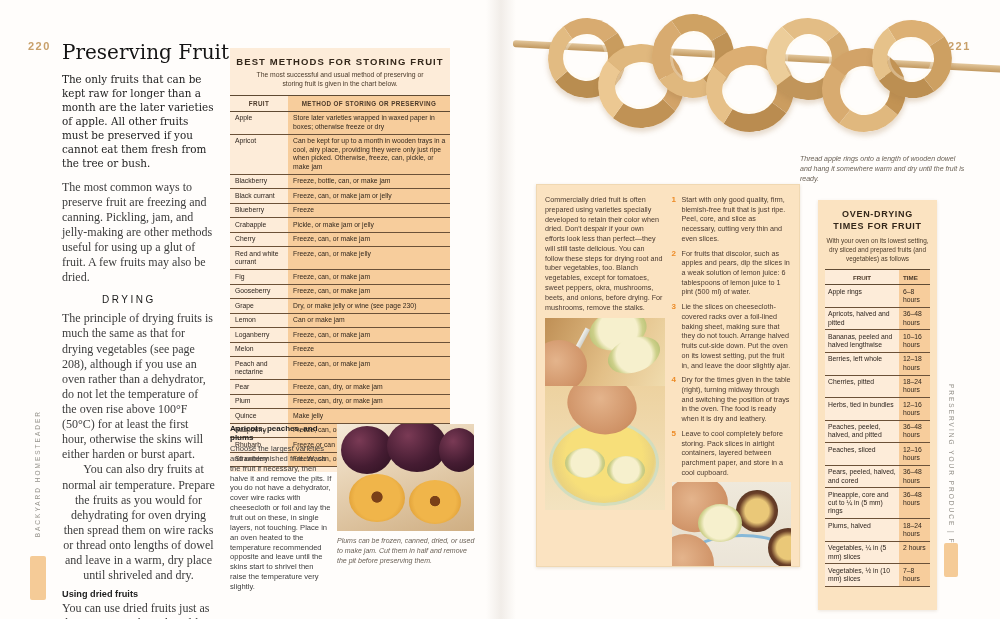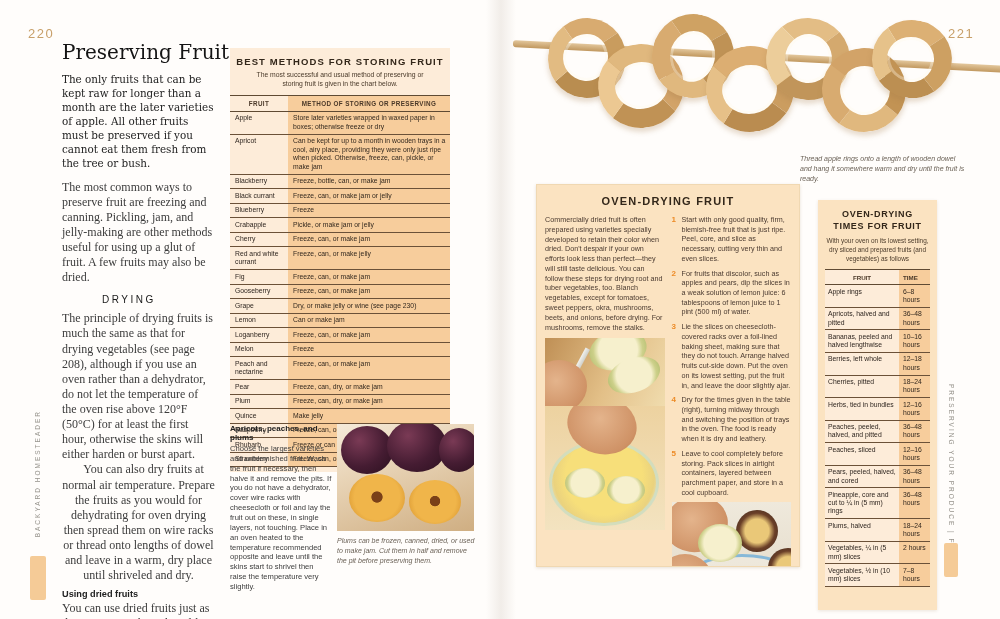--- a/index.html
+++ b/index.html
@@ -5,21 +5,21 @@
   :root{
     --panel-tan:#fbe3c1; --column-light:#fdecd9; --column-dark:#f7cd9c;
     --rule-brown:#5f4a33; --accent-orange:#ed8b26; --page-number:#c8a06a; --tab-tan:#f5cb97;
   }
   *{margin:0;padding:0;box-sizing:border-box;}
   html,body{width:1000px;height:619px;background:#fff;overflow:hidden;
     font-family:"Liberation Sans",sans-serif;color:#3a3a3a;}
   .spread{position:relative;width:1000px;height:619px;background:#fffdfb;}
   .gutter{position:absolute;left:486px;top:0;width:30px;height:619px;
     background:linear-gradient(90deg,rgba(120,95,70,0) 0%,rgba(120,95,70,.10) 50%,rgba(120,95,70,0) 100%);}
-  .pgnum{position:absolute;top:26px;font-size:13px;letter-spacing:1.5px;color:var(--page-number);font-weight:normal;}
+  .pgnum{position:absolute;top:40px;font-size:11px;letter-spacing:1.5px;color:var(--page-number);font-weight:bold;}
   .pgnum.left{left:28px;} .pgnum.right{left:948px;}
 
   
   .left-col{position:absolute;left:62px;top:40px;width:153px;}
   .left-col h1{font-family:"DejaVu Serif",serif;font-weight:500;font-size:20px;color:#141414;margin-bottom:9px;white-space:nowrap;}
   .intro{font-family:"DejaVu Serif",serif;font-size:10.4px;line-height:1.34;color:#222;margin-bottom:9px;}
   .body{font-size:12px;line-height:1.26;color:#3c3c3c;margin-bottom:7px;font-family:Liberation Serif, serif;}
   .subhead-caps{font-size:10px;letter-spacing:2.5px;color:#191919;margin:9px 0 6px;font-weight:500;padding-left:40px;}
   .subhead-bold{font-size:9.2px;font-weight:bold;color:#222;margin:4px 0 2px;}
   .indent{text-indent:10px;margin-bottom:0;text-align:center;}
@@ -109,21 +109,21 @@
 <div class="spread">
   <div class="gutter"></div>
 
   <div class="pgnum left">220</div>
 
   <div class="left-col">
     <h1>Preserving Fruit</h1>
     <p class="intro">The only fruits that can be kept raw for longer than a month are the later varieties of apple. All other fruits must be preserved if you cannot eat them fresh from the tree or bush.</p>
     <p class="body">The most common ways to preserve fruit are freezing and canning. Pickling, jam, and jelly-making are other methods useful for using up a glut of fruit. A few fruits may also be dried.</p>
     <div class="subhead-caps">DRYING</div>
-    <p class="body" style="margin-bottom:0;">The principle of drying fruits is much the same as that for drying vegetables (see page 208), although if you use an oven rather than a dehydrator, do not let the temperature of the oven rise above 120°F (50°C) for at least the first hour, otherwise the skins will either harden or burst apart.</p>
+    <p class="body" style="margin-bottom:0;">The principle of drying fruits is much the same as that for drying vegetables (see page 208), although if you use an oven rather than a dehydrator, do not let the temperature of the oven rise above 100°F (50°C) for at least the first hour, otherwise the skins will either harden or burst apart.</p>
     <p class="body indent" style="margin-bottom:6px;">You can also dry fruits at normal air temperature. Prepare the fruits as you would for dehydrating for oven drying then spread them on wire racks or thread onto lengths of dowel and leave in a warm, dry place until shriveled and dry.</p>
     <div class="subhead-bold">Using dried fruits</div>
     <p class="body">You can use dried fruits just as they are or snack on them like chips, but for cooking they are often brought back to a more moist state. Soak the fruit in water, with sugar added if you like, until the pieces are soft and ready to use.</p>
   </div>
 
   <div class="vtab lefts">BACKYARD HOMESTEADER</div>
   <div class="tabrect left"></div>
 
   <div class="st">
     <div class="st-title">BEST METHODS FOR STORING FRUIT</div>
@@ -241,21 +241,20 @@
     <div class="ring" style="left:93px;top:44px;width:86px;height:84px;border-width:18px 16px 19px 17px;border-color:#e0b87e #d2a368 #c09255 #ecc892;transform:rotate(-6deg);"></div>
     <div class="ring" style="left:147px;top:14px;width:82px;height:84px;border-width:17px 19px 16px 18px;border-color:#cfa263 #bf9255 #e0b87e #d8ab70;transform:rotate(12deg);"></div>
     <div class="ring" style="left:201px;top:46px;width:88px;height:86px;border-width:19px 17px 18px 16px;border-color:#dcae72 #cb9d60 #ba8c50 #e6c088;transform:rotate(-10deg);"></div>
     <div class="ring" style="left:261px;top:18px;width:84px;height:82px;border-width:16px 18px 17px 19px;border-color:#e3bd85 #d4a96e #c1955a #eccd9a;transform:rotate(5deg);"></div>
     <div class="ring" style="left:317px;top:48px;width:84px;height:84px;border-width:18px 16px 17px 18px;border-color:#d2a368 #c29354 #e0b87e #d8ab70;transform:rotate(-8deg);"></div>
     <div class="ring" style="left:367px;top:20px;width:80px;height:78px;border-width:17px 18px 16px 15px;border-color:#dcb074 #cda062 #bc8f52 #e6c28a;transform:rotate(10deg);"></div>
   </div>
   <p class="caption rings">Thread apple rings onto a length of wooden dowel and hang it somewhere warm and dry until the fruit is ready.</p>
 
   <div class="oven">
-    <div class="oven-title">OVEN-DRYING FRUIT</div>
     <div class="oven-cols">
       <div class="oven-col">
         <p class="oven-intro">Commercially dried fruit is often prepared using varieties specially developed to retain their color when dried. Don't despair if your own efforts look less than perfect—they will still taste delicious. You can follow these steps for drying root and tuber vegetables, too. Blanch vegetables, except for tomatoes, sweet peppers, okra, mushrooms, beets, and onions, before drying. For mushrooms, remove the stalks.</p>
         <div class="photo slicing">
           <div class="blob slice" style="left:44px;top:-8px;width:58px;height:40px;transform:rotate(-14deg);"></div>
           <div class="blob slice" style="left:62px;top:20px;width:54px;height:34px;transform:rotate(-20deg);"></div>
           <div class="knife" style="left:30px;top:8px;width:5px;height:44px;"></div>
           <div class="blob hand" style="left:-14px;top:22px;width:56px;height:52px;"></div>
         </div>
         <div class="photo dipping">

